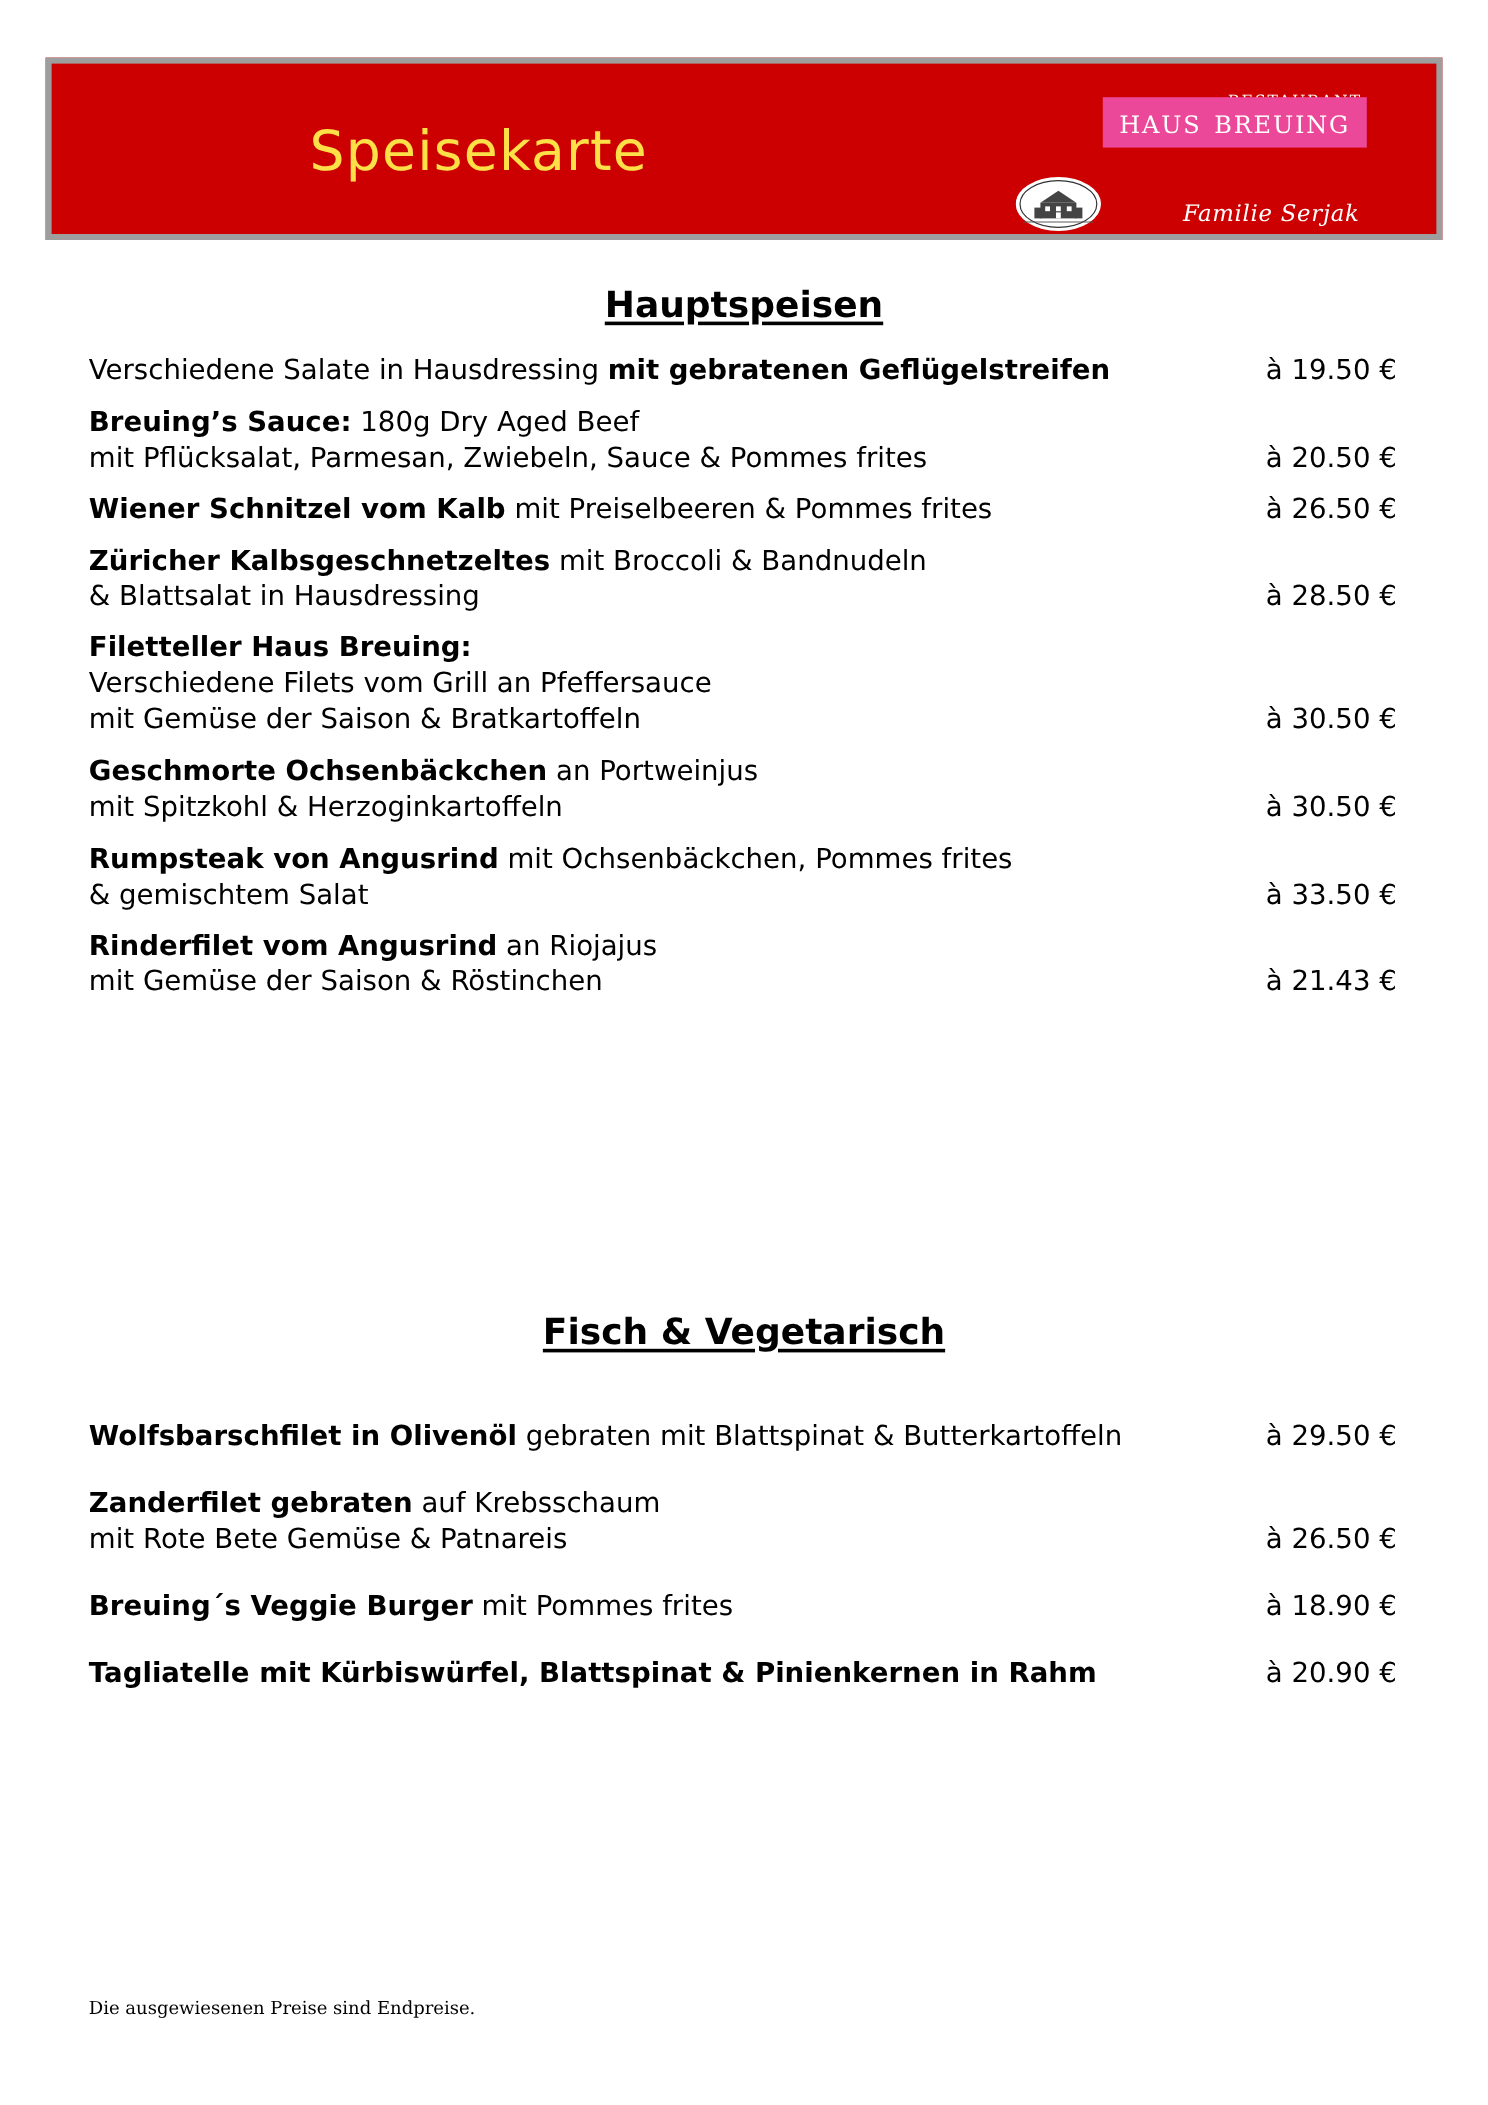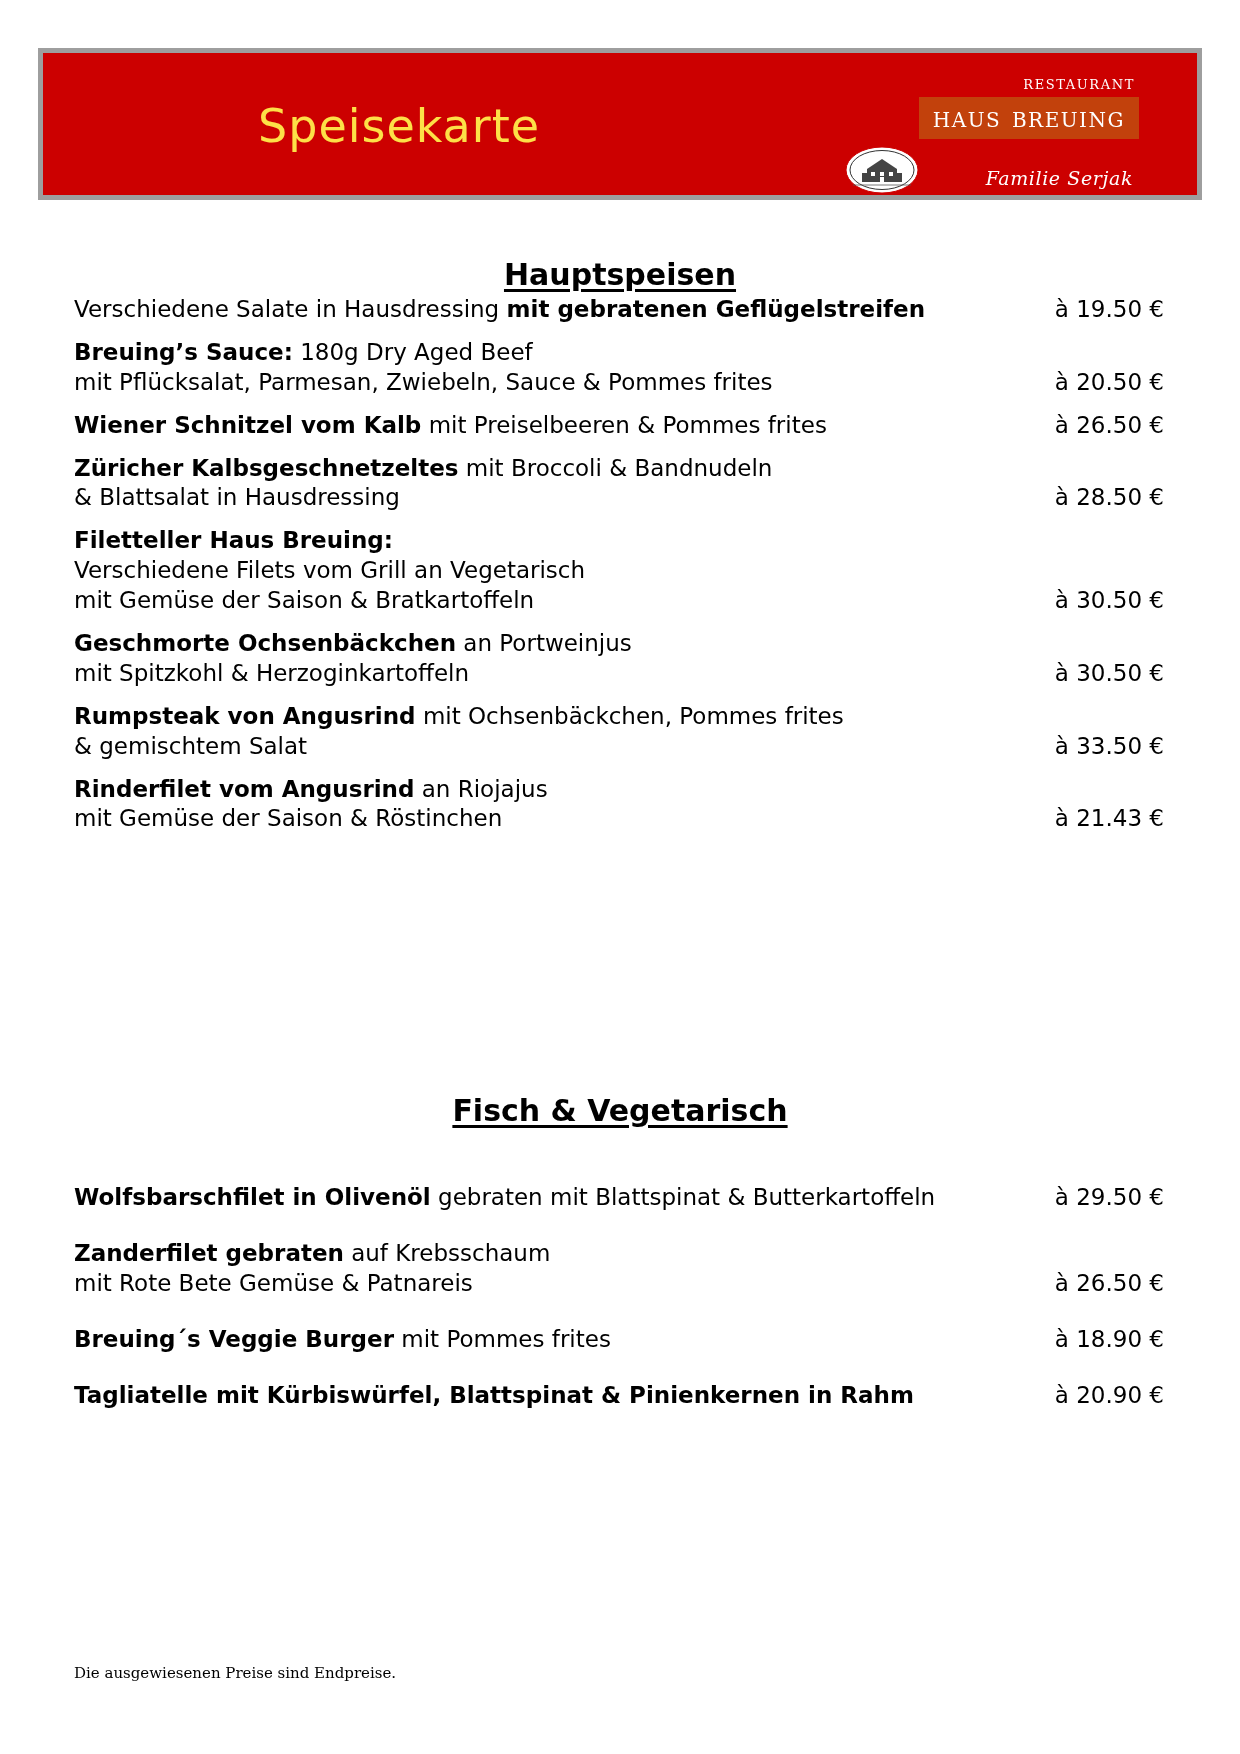--- a/index.html
+++ b/index.html
@@ -53,22 +53,22 @@
     font-size: 19px;
     color: #ffffff;
     letter-spacing: 1.6px;
     font-variant: small-caps;
     text-transform: lowercase;
     font-family: "DejaVu Serif", serif;
   }
   .logo-name {
     position: absolute;
     right: 0px;
-    top: 34px;
-    background: #c2410c;
+    top: 18px;
+    background: #ec4899;
     color: #ffffff;
     font-size: 29px;
     letter-spacing: 1.5px;
     padding: 3px 14px 5px 14px;
     font-variant: small-caps;
     text-transform: lowercase;
     font-family: "DejaVu Serif", serif;
     white-space: nowrap;
   }
   .logo-family {
@@ -93,21 +93,21 @@
   
   .section-head {
     position: absolute;
     width: 100%;
     text-align: center;
     font-size: 30px;
     font-weight: bold;
     text-decoration: underline;
     text-underline-offset: 4px;
   }
-  #head-haupt { top: 237px; margin-top: 20px; }
+  #head-haupt { top: 237px; }
   #head-fisch { top: 1093px; }
 
   
   .menu {
     position: absolute;
     left: 74px;
     width: 1090px;
   }
   .item {
     position: relative;
@@ -182,21 +182,21 @@
     </div>
     <div class="item">
       <div class="line"><b>Wiener Schnitzel vom Kalb</b><span> mit Preiselbeeren &amp; Pommes frites</span><span class="price">à 26.50 €</span></div>
     </div>
     <div class="item">
       <div class="line"><b>Züricher Kalbsgeschnetzeltes</b><span> mit Broccoli &amp; Bandnudeln</span></div>
       <div class="line"><span>&amp; Blattsalat in Hausdressing</span><span class="price">à 28.50 €</span></div>
     </div>
     <div class="item">
       <div class="line"><b>Filetteller Haus Breuing:</b></div>
-      <div class="line"><span>Verschiedene Filets vom Grill an Vegetarisch</span></div>
+      <div class="line"><span>Verschiedene Filets vom Grill an Pfeffersauce</span></div>
       <div class="line"><span>mit Gemüse der Saison &amp; Bratkartoffeln</span><span class="price">à 30.50 €</span></div>
     </div>
     <div class="item">
       <div class="line"><b>Geschmorte Ochsenbäckchen</b><span> an Portweinjus</span></div>
       <div class="line"><span>mit Spitzkohl &amp; Herzoginkartoffeln</span><span class="price">à 30.50 €</span></div>
     </div>
     <div class="item">
       <div class="line"><b>Rumpsteak von Angusrind</b><span> mit Ochsenbäckchen, Pommes frites</span></div>
       <div class="line"><span>&amp; gemischtem Salat</span><span class="price">à 33.50 €</span></div>
     </div>

